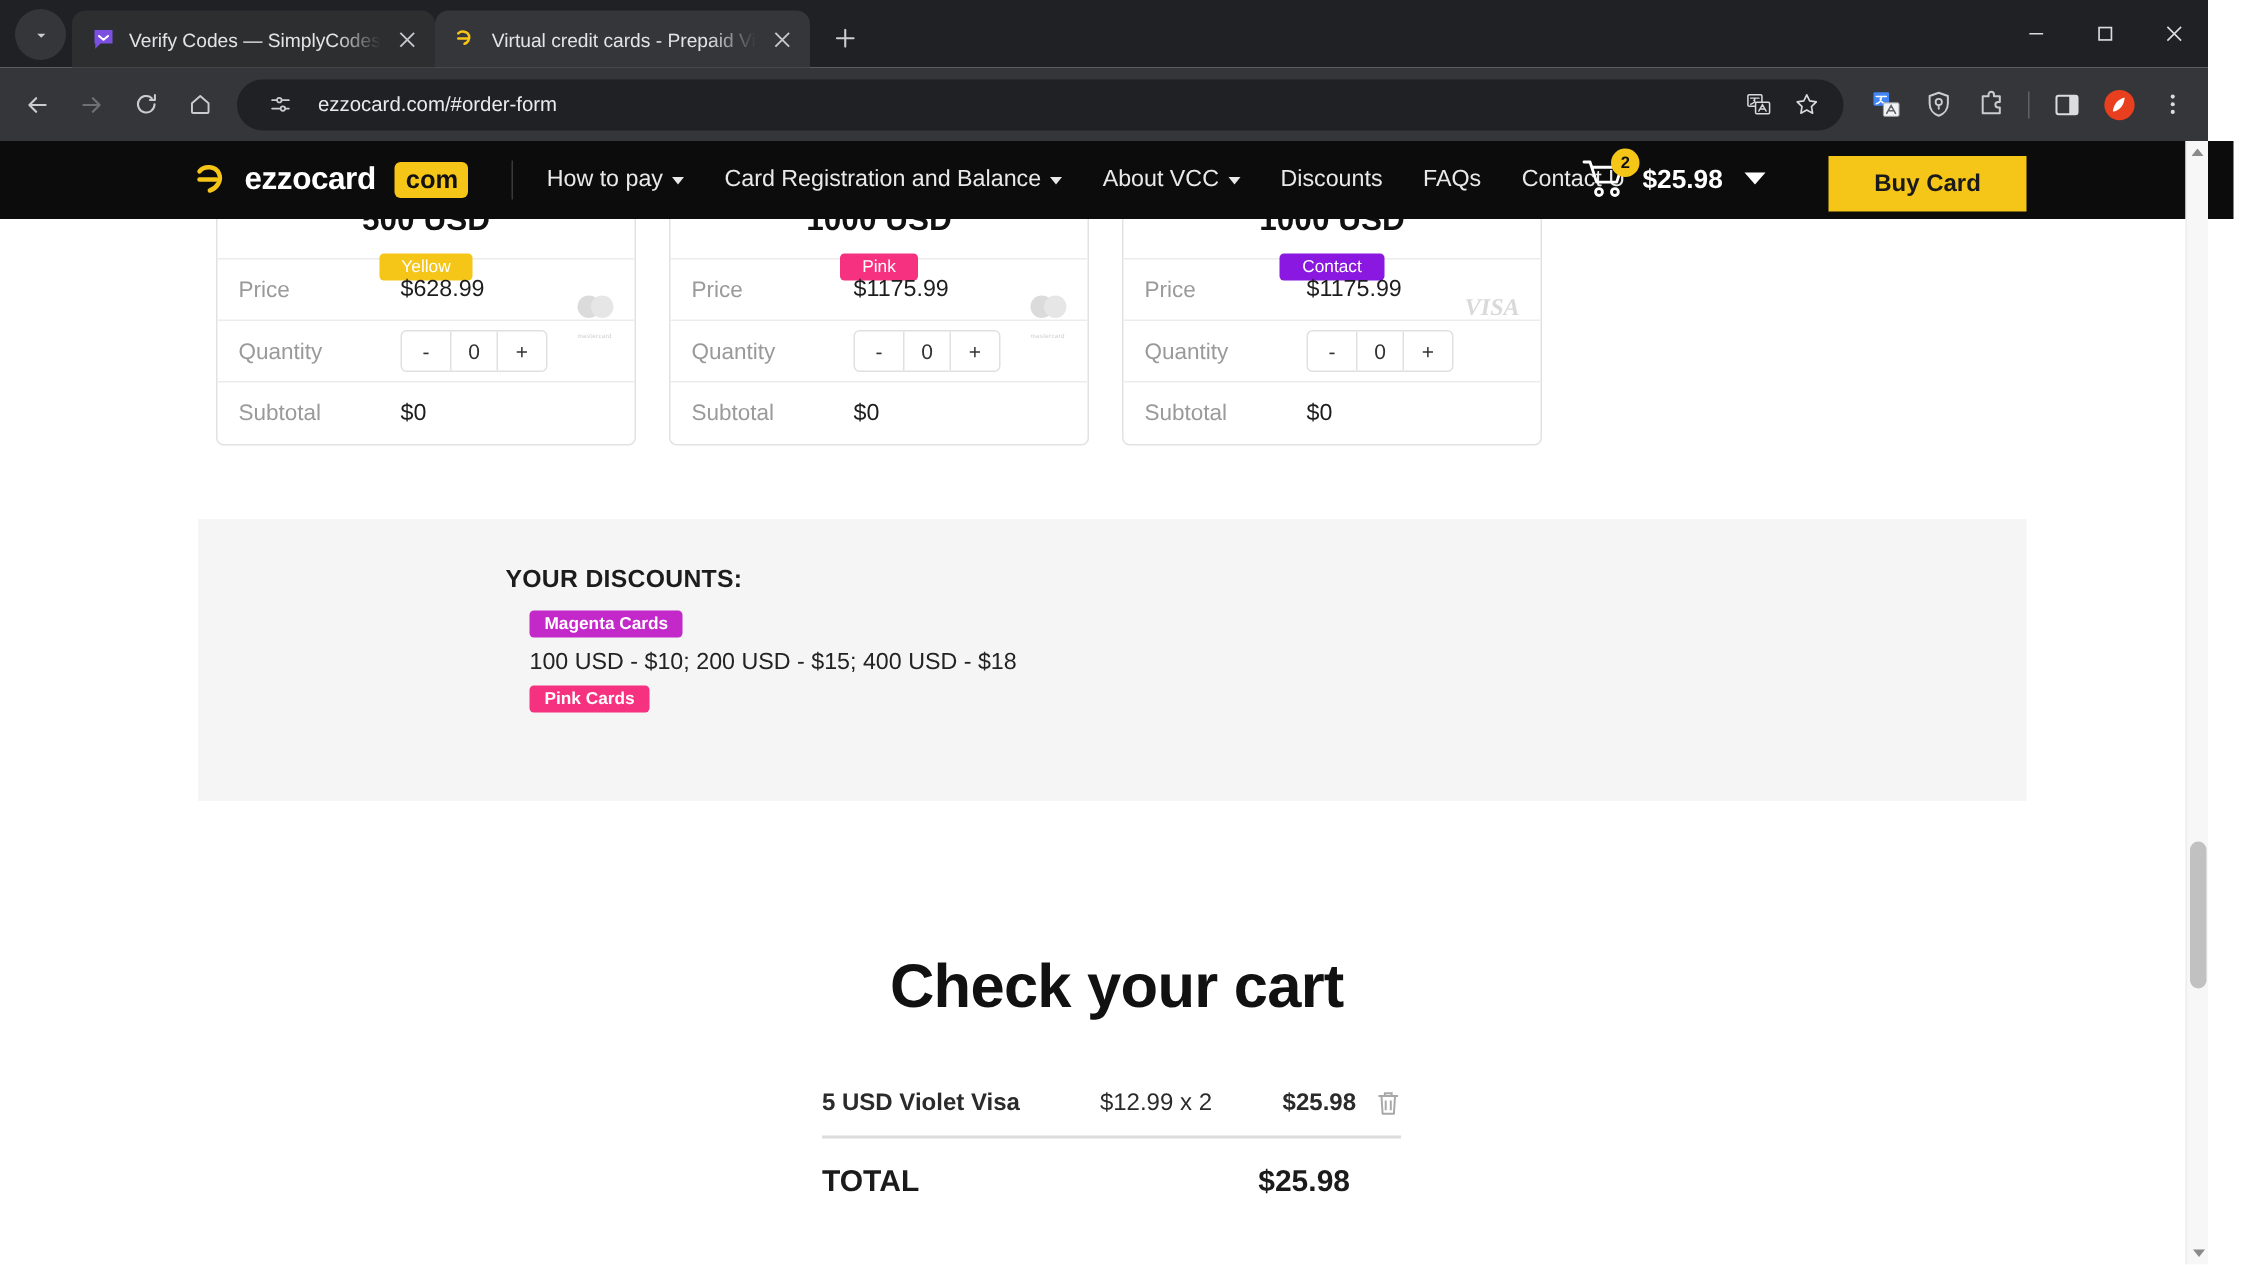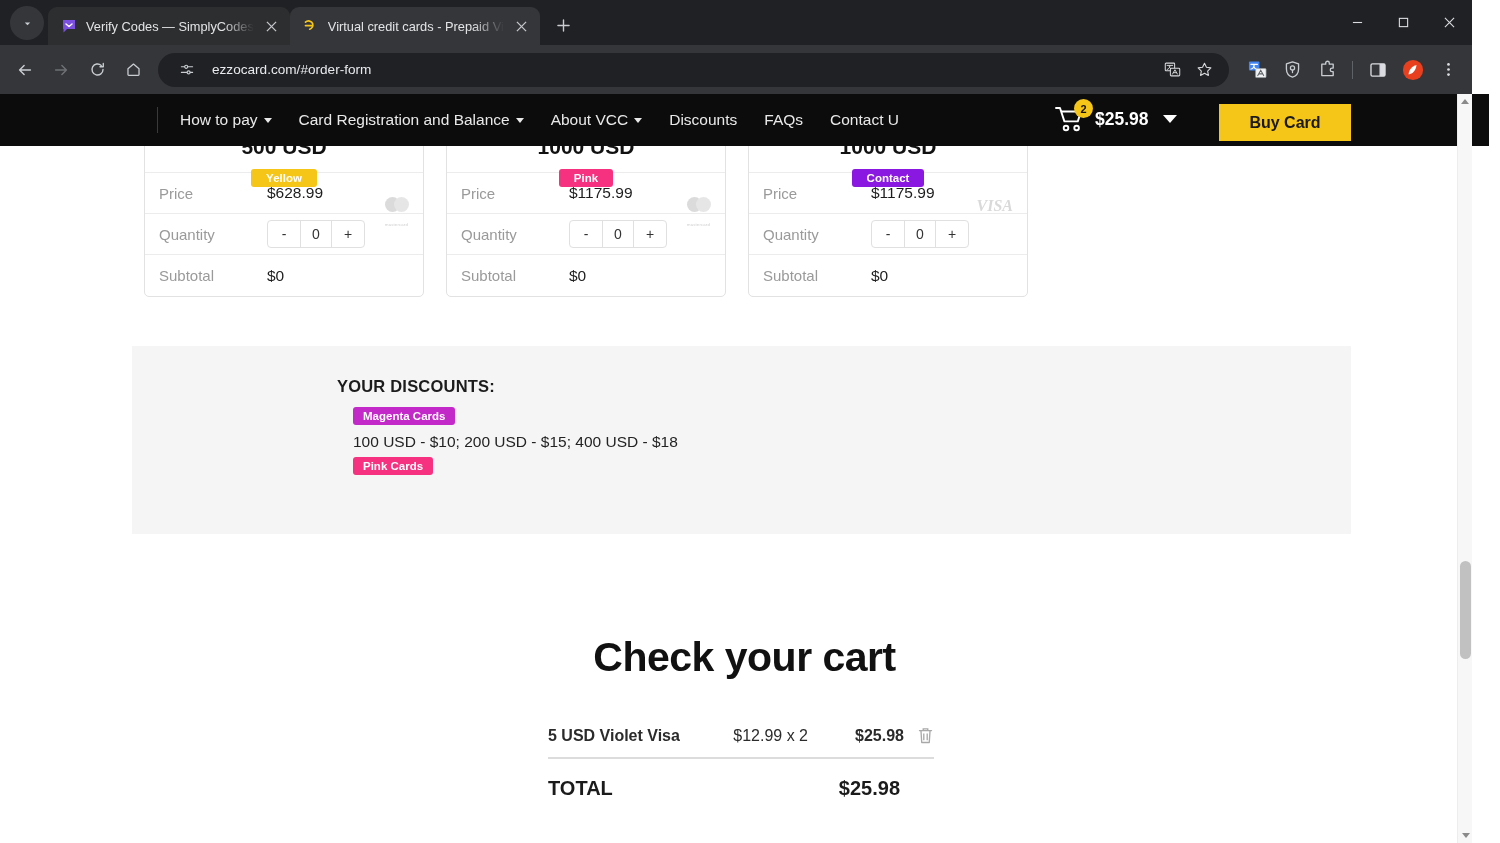--- a/index.html
+++ b/index.html
@@ -116,21 +116,21 @@
   .content { position:absolute; top:0; left:0; width:1489px; }
 
   .cards-row { position:absolute; top:40px; left:0; width:1489px; display:flex; gap:22px; padding-left:144px; }
   .pcard { width:280px; border:1px solid #e2e2e2; border-radius:5px; overflow:hidden; background:#fff; }
   .pcard-head {
     height:38px; display:flex; align-items:center; padding:0 14px; gap:10px;
     border-bottom:1px solid #ececec;
     flex-direction:column;
   }
   .pcard-amt { font-size:21px; font-weight:700; color:#111; white-space:nowrap; }
-  .badge { font-size:11.5px; font-weight:700; color:#fff; padding:3px 15px; border-radius:3px; }
+  .badge { font-size:11.5px; font-weight:400; color:#fff; padding:3px 15px; border-radius:3px; }
   .brandlogo { margin-left:auto; opacity:.5; }
   .mc-dots { display:flex; align-items:center; }
   .mc-dot { width:15px;height:15px;border-radius:50%; }
   .mc-label { font-size:4.2px; color:#999; text-align:center; letter-spacing:.2px; }
   .visa-txt { font-size:16px; font-weight:800; font-style:italic; color:#b5b5b5; font-family:"Liberation Serif",serif; }
 
   .prow { display:flex; align-items:center; height:41px; padding:0 0 0 14px; border-bottom:1px solid #ececec; }
   .prow:last-child { border-bottom:none; }
   .plabel { width:108px; color:#9a9a9a; font-size:15px; }
   .pval { color:#1d1d1d; font-size:15.5px; }
@@ -446,20 +446,30 @@
         </div>
         <div class="total-row">
           <span class="tot-l">TOTAL</span>
           <span class="tot-r">$25.98</span>
         </div>
       </div>
 
     </div>
 
     <div class="sitenav">
+      <div class="logo">
+        <span class="logo-mark">
+          <svg width="24" height="26" viewBox="0 0 24 26">
+            <path d="M4 7.3C7.2 3.2 14.8 3.6 17 8.8c2 4.8-1.6 9.8-6.1 11.2" stroke="#f5c518" stroke-width="3" fill="none" stroke-linecap="round"></path>
+            <path d="M4 12.6h11.2" stroke="#f5c518" stroke-width="3" fill="none" stroke-linecap="round"></path>
+          </svg>
+        </span>
+        <span class="logo-text">ezzocard</span>
+        <span class="logo-com">com</span>
+      </div>
       <div class="nav-div"></div>
       <div class="nav-links">
         <span class="nav-link">
           <span>How to pay</span>
           <i class="caret"></i>
         </span>
         <span class="nav-link">
           <span>Card Registration and Balance</span>
           <i class="caret"></i>
         </span>

